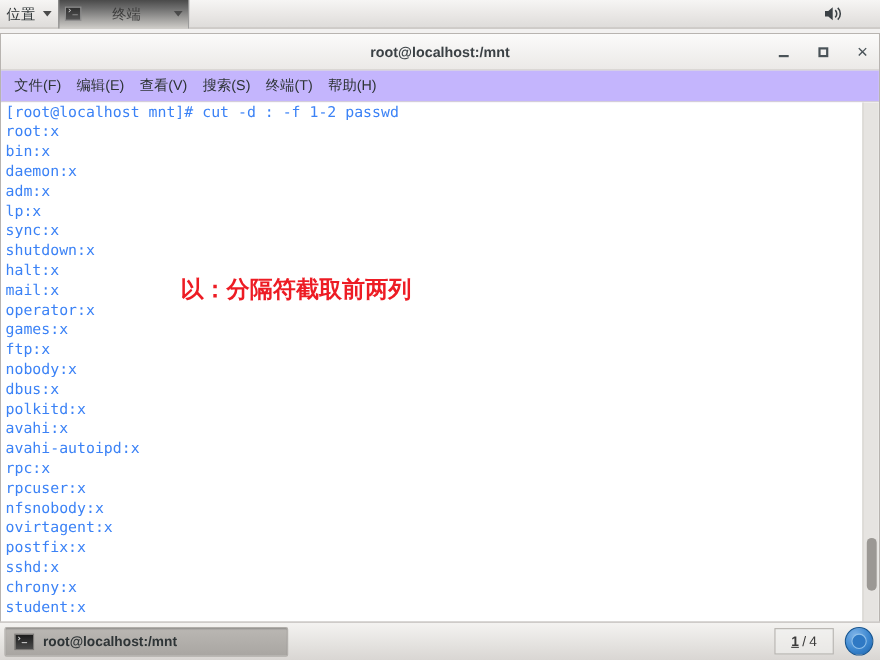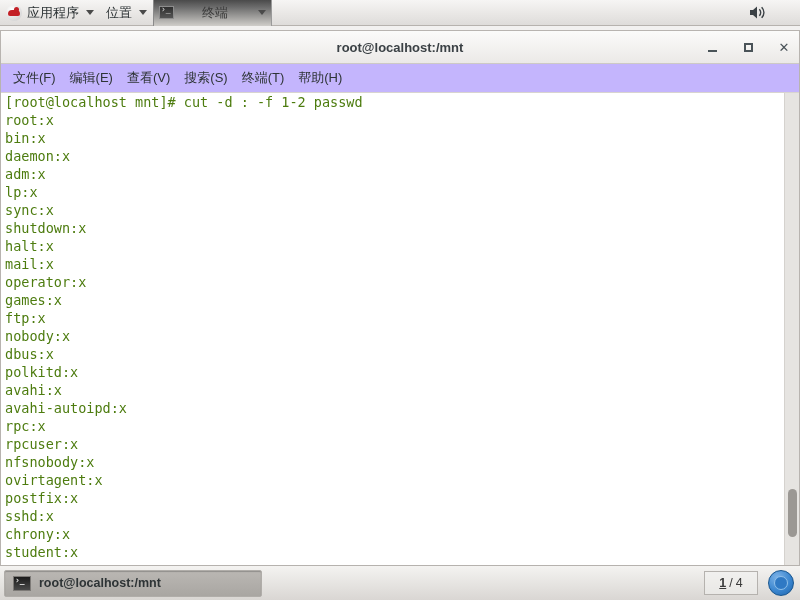--- a/index.html
+++ b/index.html
@@ -191,21 +191,21 @@
     background: #ffffff;
     overflow: hidden;
   }
   #term-text {
     position: absolute;
     left: 4px; top: 0;
     right: 16px;
     font-family: "DejaVu Sans Mono", monospace;
     font-size: 13.5px;
     line-height: 18px;
-    color: #4d7c0f;
+    color: #3b82f6;
     white-space: pre;
   }
 
   #annotation {
     position: absolute;
     left: 163px;
     top: 152px;
     width: 250px;
     font-family: "DejaVu Sans", sans-serif;
     font-size: 21px;
@@ -359,25 +359,20 @@
     box-sizing: border-box;
   }
 </style>
 </head>
 <body>
 
 <div id="screen">
 
   <div id="top-panel">
 
-    <div class="panel-item">
-      <span class="rh-logo"></span>
-      <span>应用程序</span>
-      <span class="caret"></span>
-    </div>
 
     <div class="panel-item">
       <span>位置</span>
       <span class="caret"></span>
     </div>
 
     <div class="panel-item active-win">
       <span class="term-mini-icon"></span>
       <span>终端</span>
       <span class="caret"></span>
@@ -453,20 +448,21 @@
 avahi:x
 avahi-autoipd:x
 rpc:x
 rpcuser:x
 nfsnobody:x
 ovirtagent:x
 postfix:x
 sshd:x
 chrony:x
 student:x</div>
+      <div id="annotation">以：分隔符截取前两列</div>
 
       <div id="scrollbar">
         <div id="scroll-thumb"></div>
       </div>
     </div>
   </div>
 
   <div id="taskbar">
 
     <div class="task-btn active">

